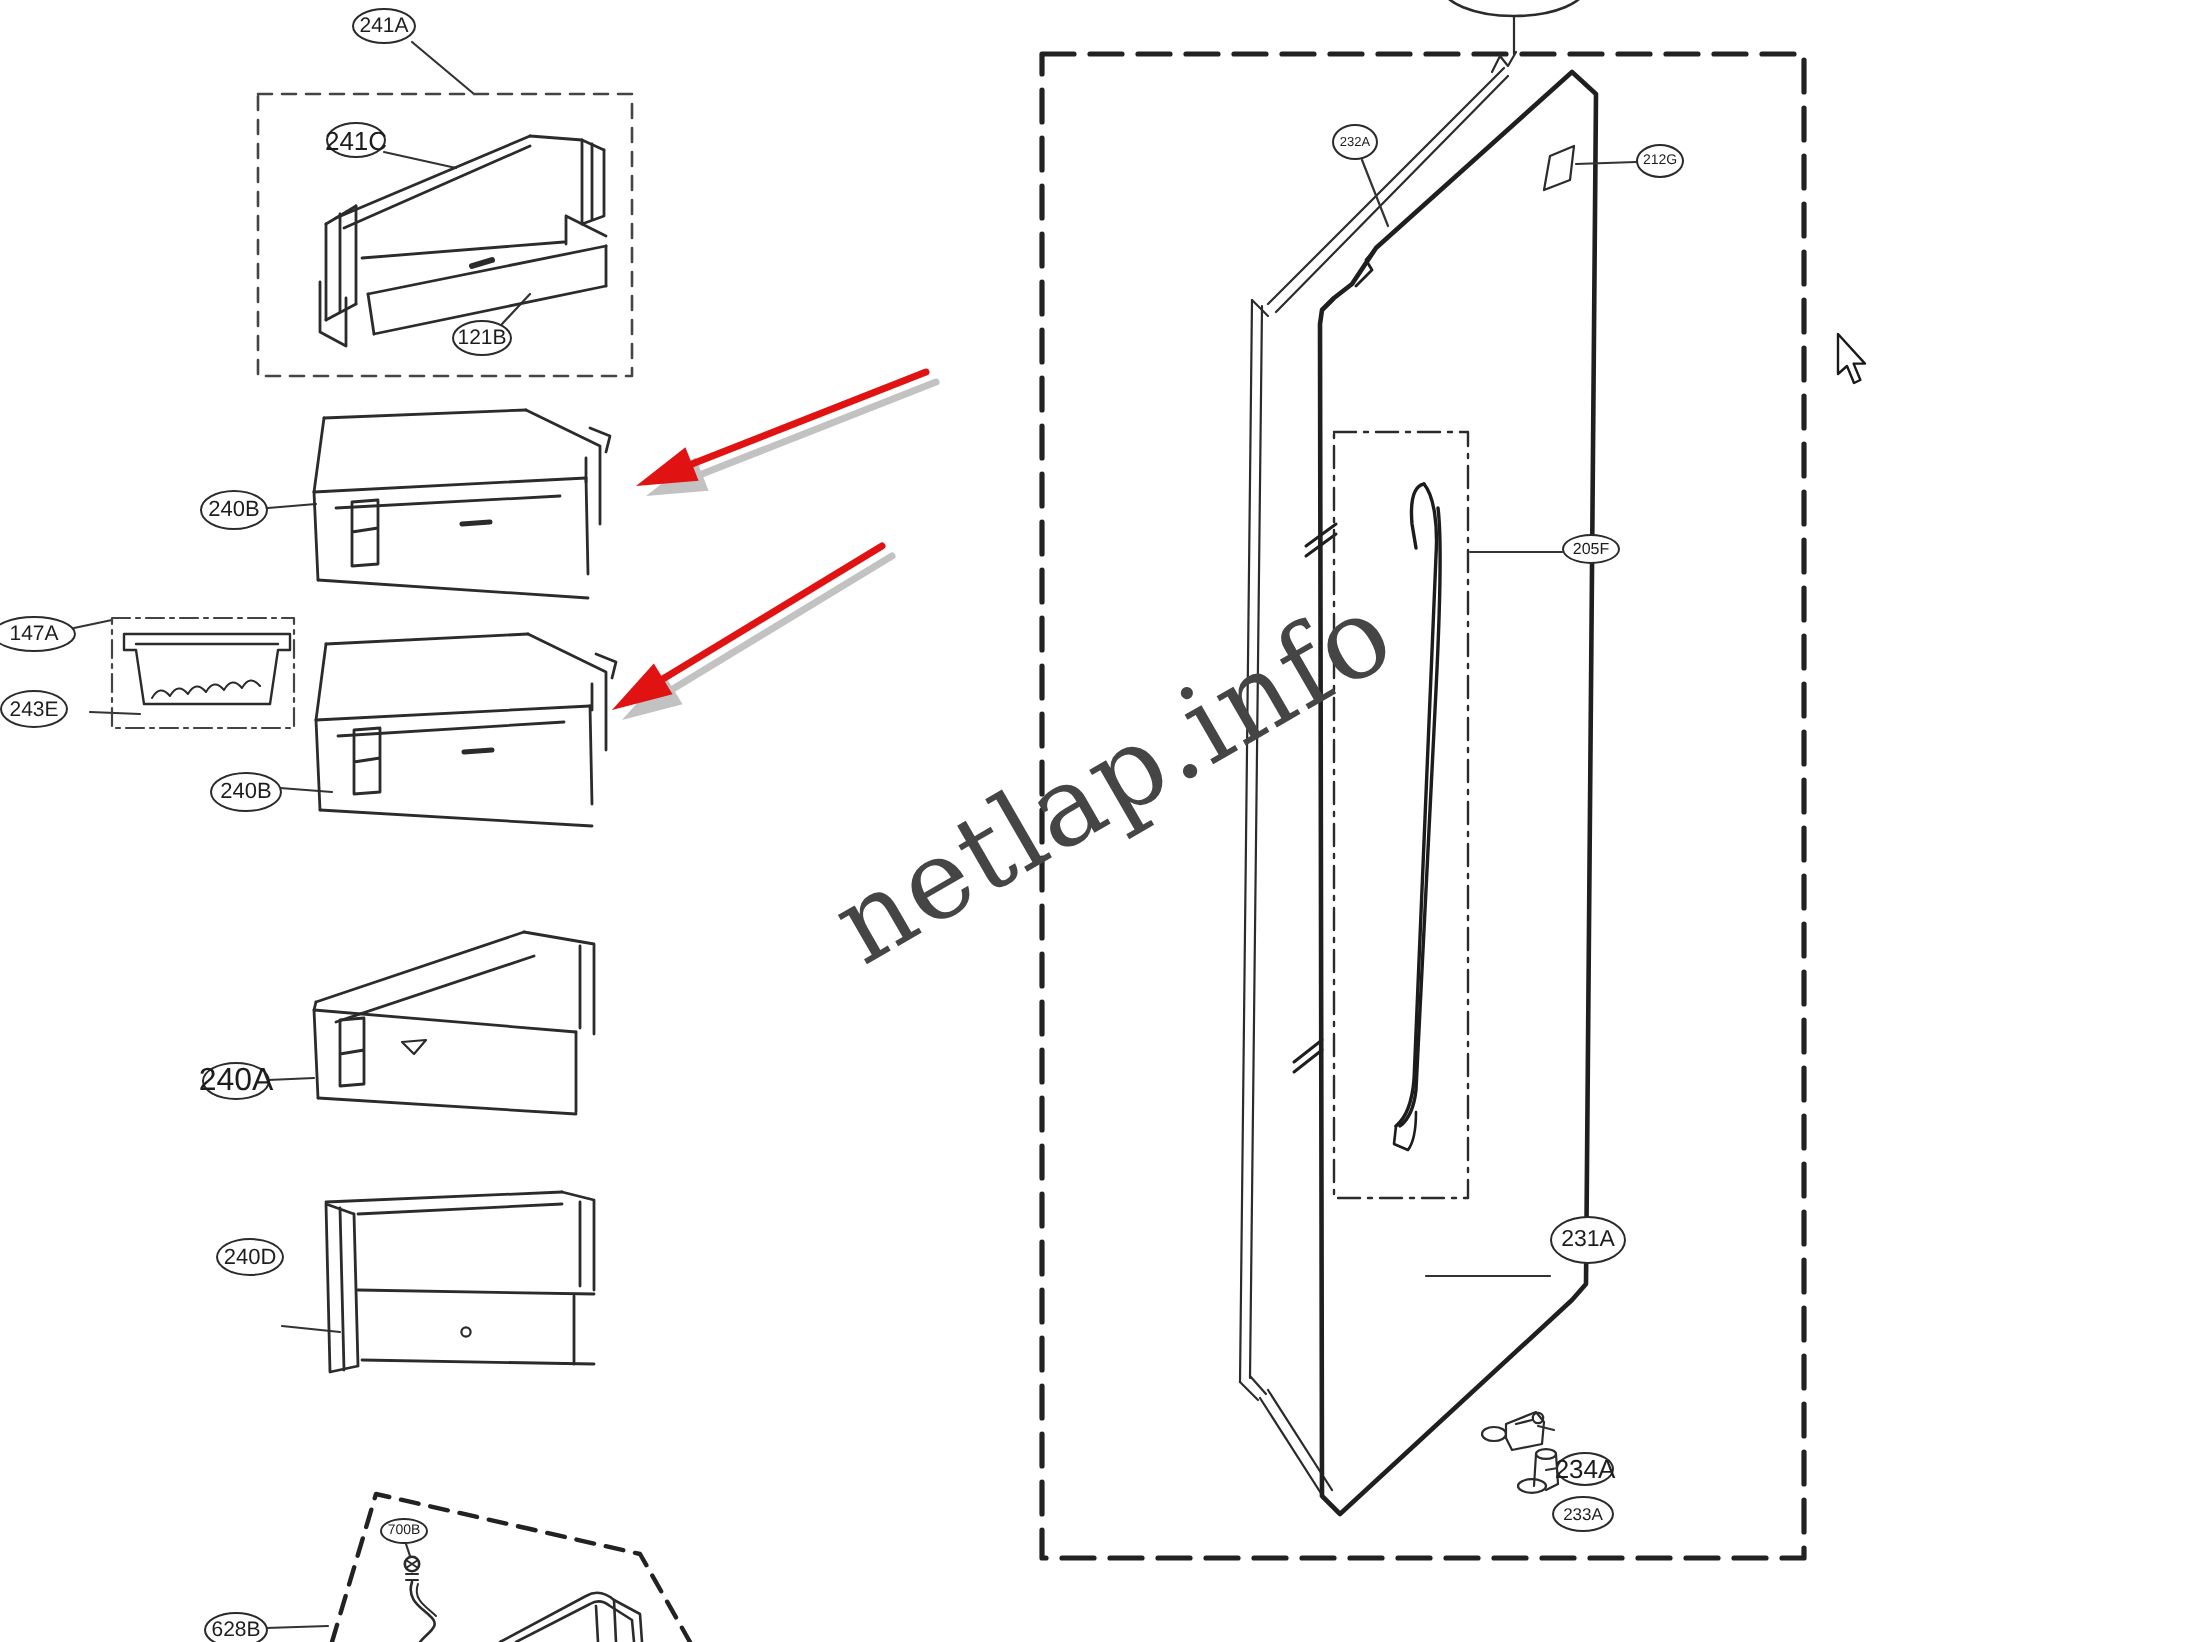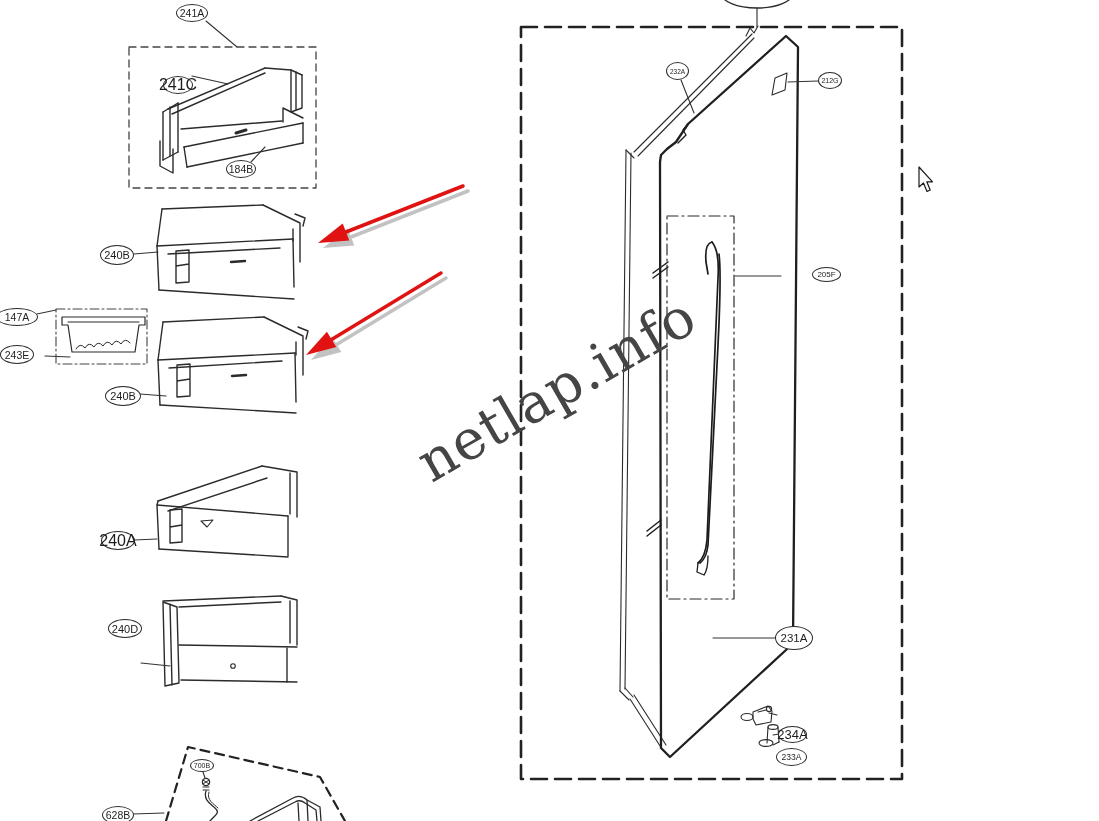--- a/index.html
+++ b/index.html
@@ -249,32 +249,32 @@
       <path d="M441,273 L331.6,339.4" stroke="#e01212" stroke-width="3.5"></path>
       <polygon points="306,355 326.9,331.7 336.3,347.1" fill="#e01212" stroke="none"></polygon>
     </g>
 
     <g>
       <polygon points="919,167 919,187 923.5,183 927,191.5 930.2,190 926.8,181.8 932.5,181.8" fill="#fff" stroke="#1a1a1a" stroke-width="1.2"></polygon>
     </g>
   </svg>
 
   <div class="callout" style="left:176px;top:4px;width:32px;height:18px;font-size:10.5px">241A</div>
-  <div class="callout" style="left:163px;top:76px;width:30px;height:18px;font-size:16px">241C</div>
-  <div class="callout" style="left:226px;top:160px;width:30px;height:18px;font-size:10.5px">184B</div>
+  <div class="callout" style="left:163px;top:61px;width:30px;height:18px;font-size:13px">241C</div>
+  <div class="callout" style="left:226px;top:160px;width:30px;height:18px;font-size:10.5px">121B</div>
   <div class="callout" style="left:100px;top:245px;width:34px;height:20px;font-size:11px">240B</div>
   <div class="callout" style="left:-4px;top:308px;width:42px;height:18px;font-size:10.5px">147A</div>
   <div class="callout" style="left:0;top:345px;width:34px;height:19px;font-size:10.5px">243E</div>
   <div class="callout" style="left:105px;top:386px;width:36px;height:20px;font-size:11px">240B</div>
   <div class="callout" style="left:101px;top:531px;width:34px;height:19px;font-size:16px">240A</div>
   <div class="callout" style="left:108px;top:619px;width:34px;height:19px;font-size:11px">240D</div>
   <div class="callout" style="left:190px;top:759px;width:24px;height:13px;font-size:7px">700B</div>
   <div class="callout" style="left:102px;top:806px;width:32px;height:18px;font-size:10.5px">628B</div>
   <div class="callout" style="left:666px;top:62px;width:23px;height:18px;font-size:6.5px">232A</div>
   <div class="callout" style="left:818px;top:72px;width:24px;height:17px;font-size:7px">212G</div>
-  <div class="callout" style="left:812px;top:267px;width:29px;height:15px;font-size:8px">205F</div>
-  <div class="callout" style="left:775px;top:626px;width:38px;height:24px;font-size:11.5px">231A</div>
+  <div class="callout" style="left:781px;top:267px;width:29px;height:15px;font-size:8px">205F</div>
+  <div class="callout" style="left:775px;top:608px;width:38px;height:24px;font-size:11.5px">231A</div>
   <div class="callout" style="left:776px;top:748px;width:31px;height:18px;font-size:8.5px">233A</div>
   <div class="callout" style="left:778px;top:726px;width:29px;height:17px;font-size:13px">234A</div>
 
   <div class="watermark">netlap.info</div>
 
 </div>
 
 </body></html>

